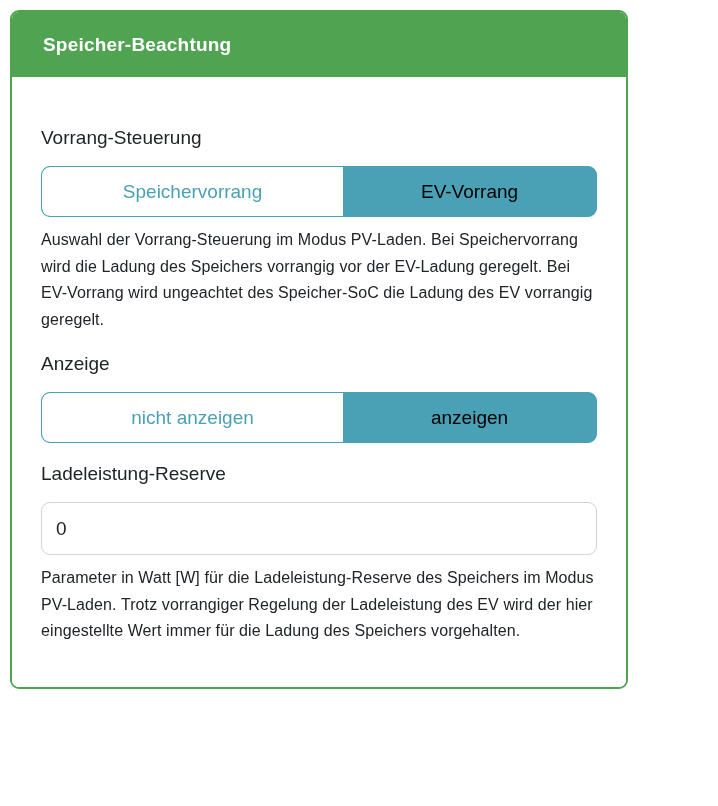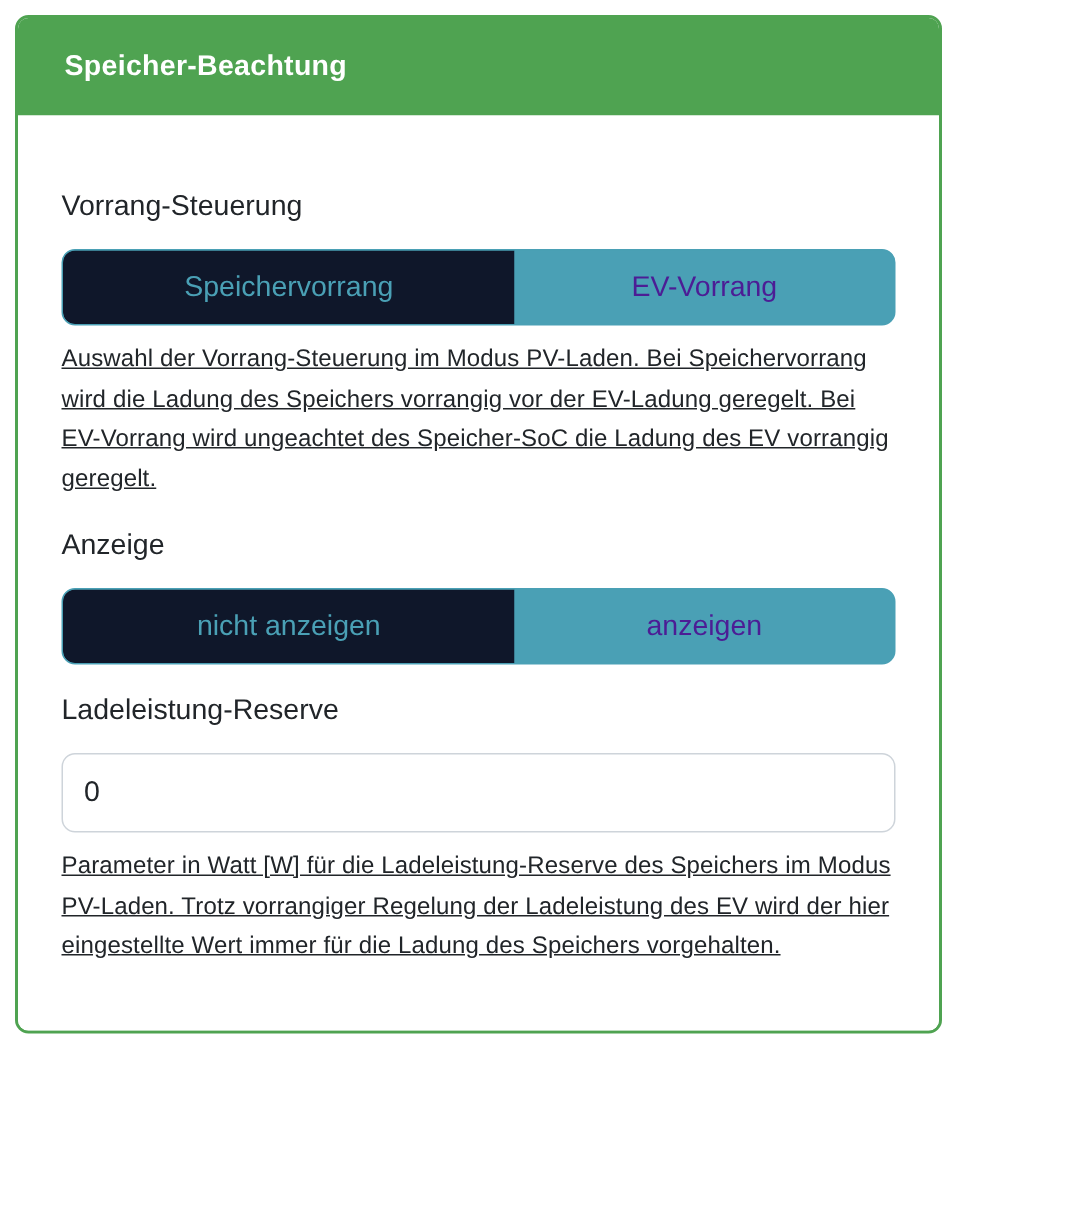--- a/index.html
+++ b/index.html
@@ -59,36 +59,35 @@
   .toggle-option {
     display: flex;
     align-items: center;
     justify-content: center;
     font-size: 19px;
     cursor: pointer;
     user-select: none;
   }
   .toggle-option.unselected {
     flex: 0 0 54.35%;
-    background: #0f172a;
+    background: #ffffff;
     color: #4AA0B5;
     border-radius: 8px 0 0 8px;
   }
   .toggle-option.selected {
     flex: 1 1 auto;
     background: #4AA0B5;
-    color: #4c1d95;
+    color: #000000;
   }
   .description {
     margin-top: 10px;
     font-size: 16px;
     line-height: 26.5px;
     color: #212529;
     letter-spacing: 0.1px;
-    text-decoration: underline;
   }
   .text-input {
     display: block;
     width: 100%;
     height: 53px;
     margin-top: 1px;
     border: 1px solid #ced4da;
     border-radius: 9px;
     padding: 0 14px;
     font-size: 19px;

